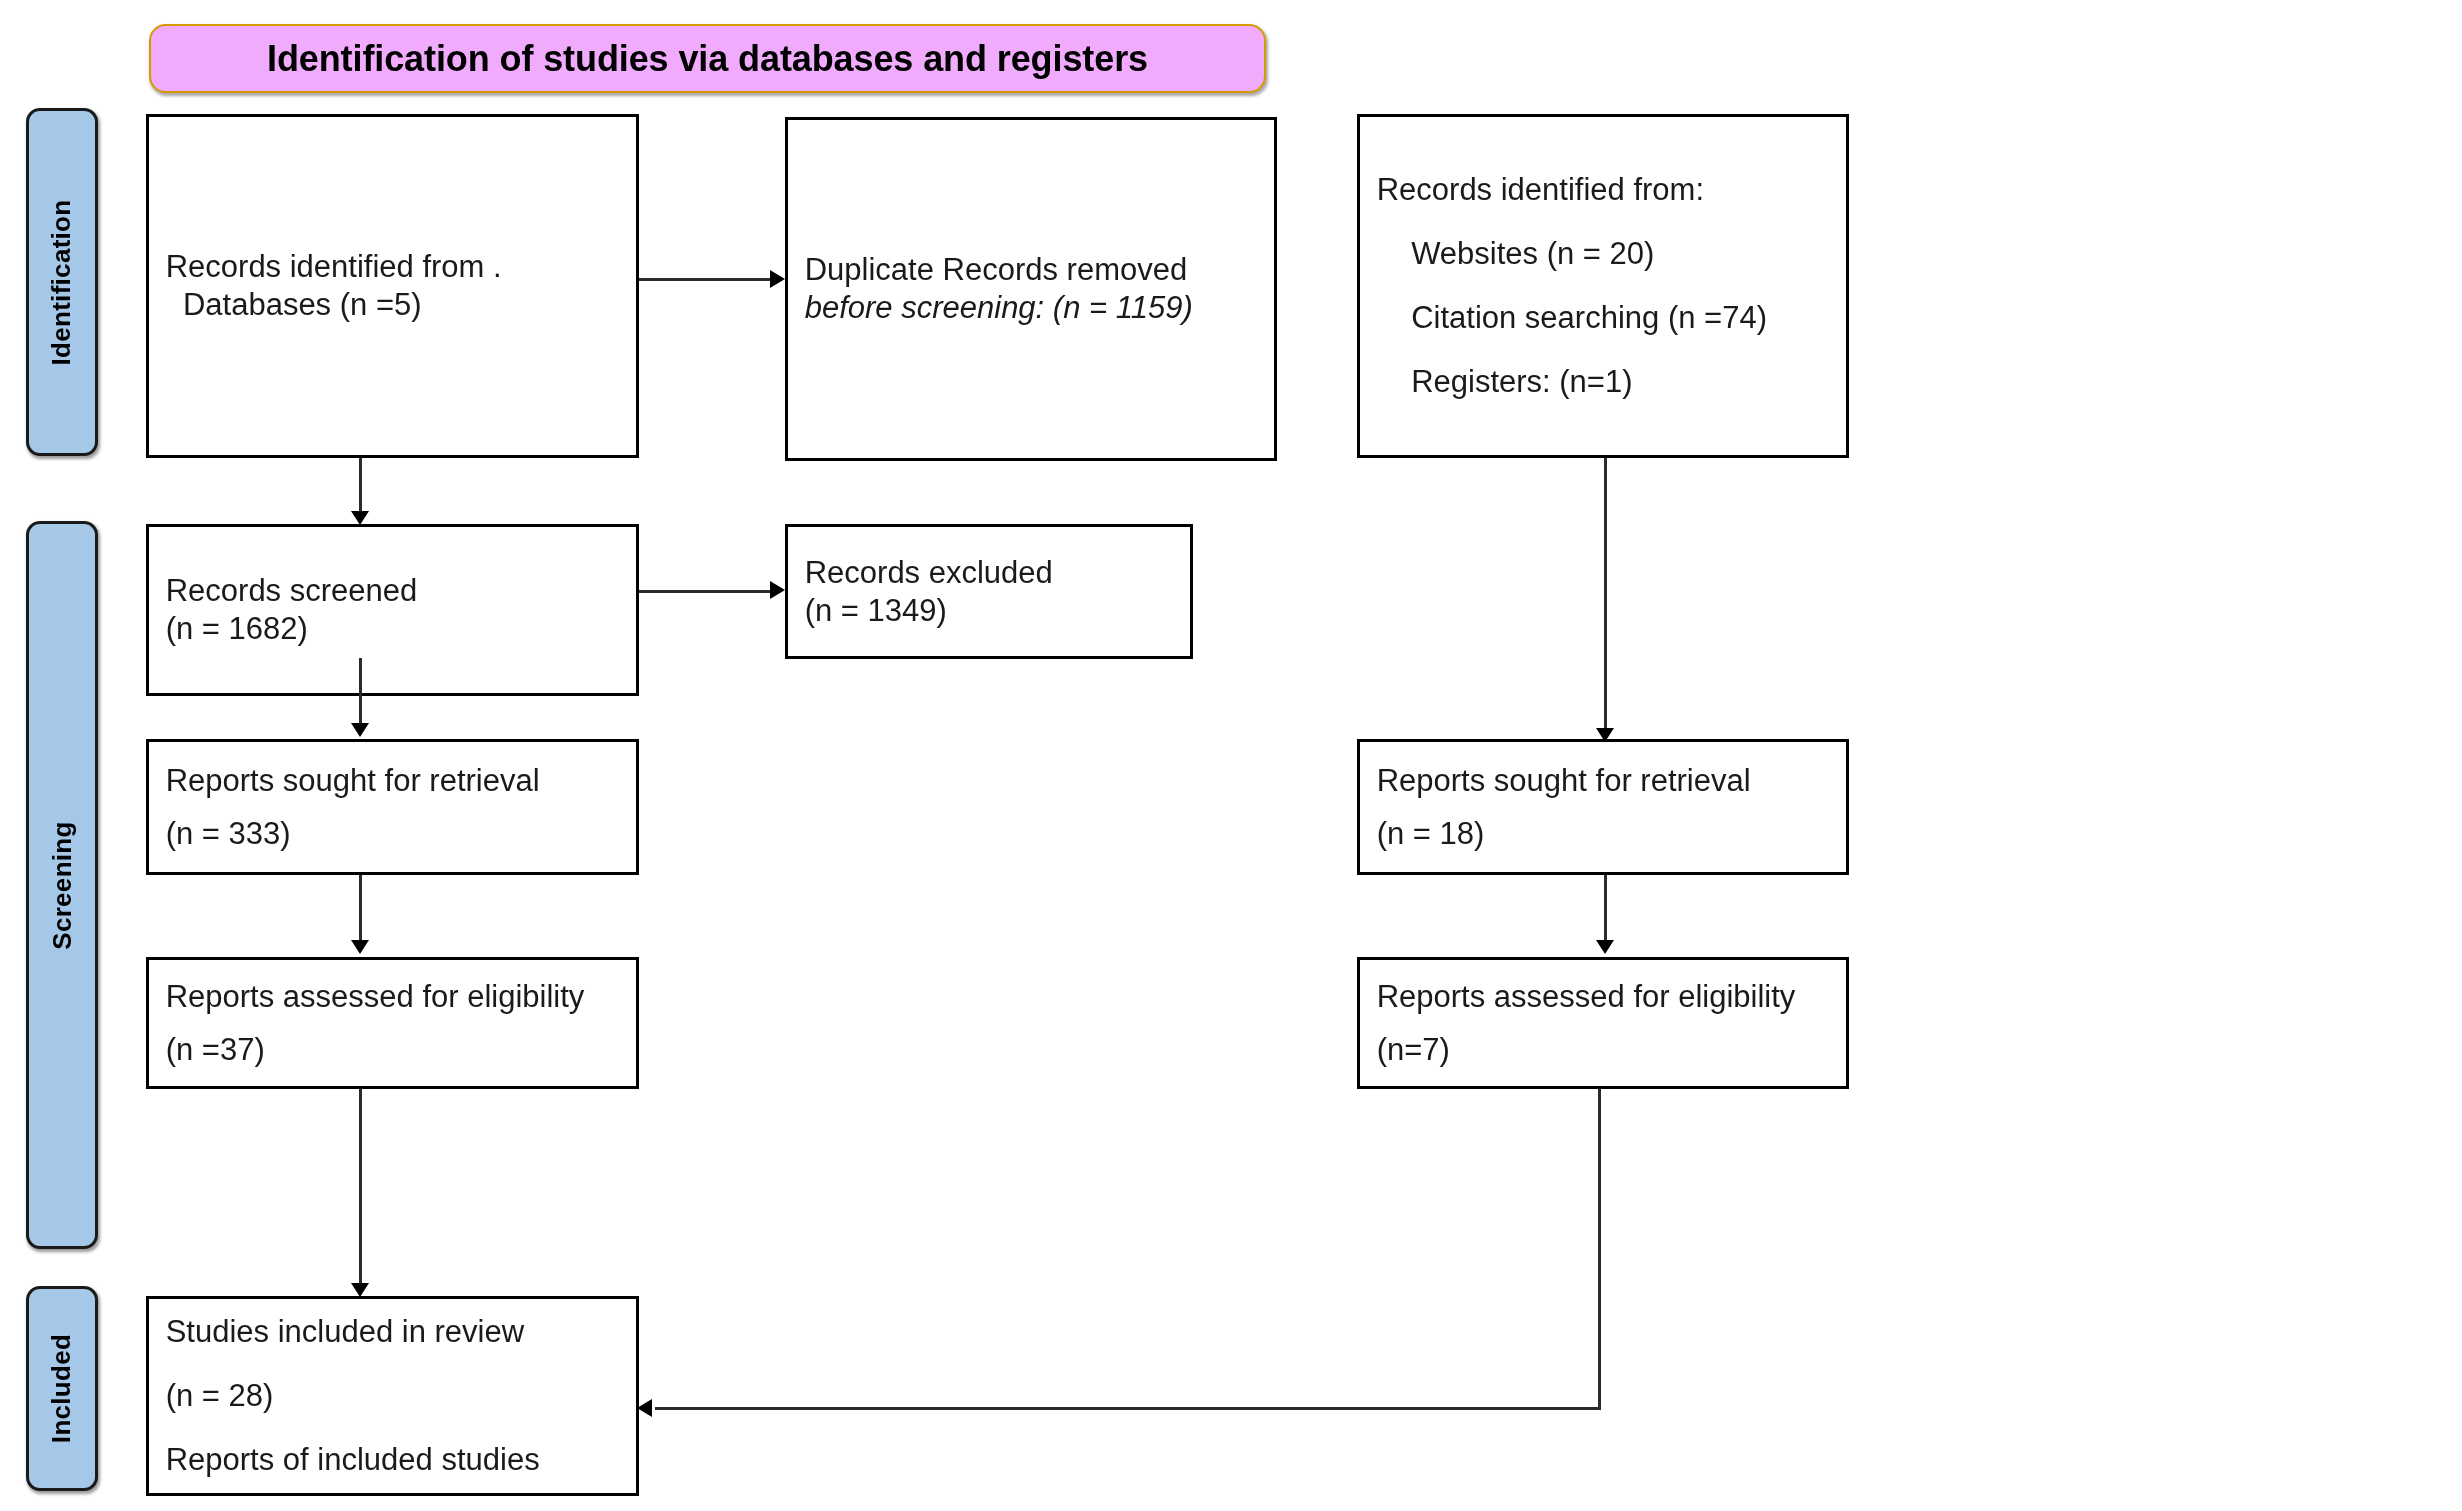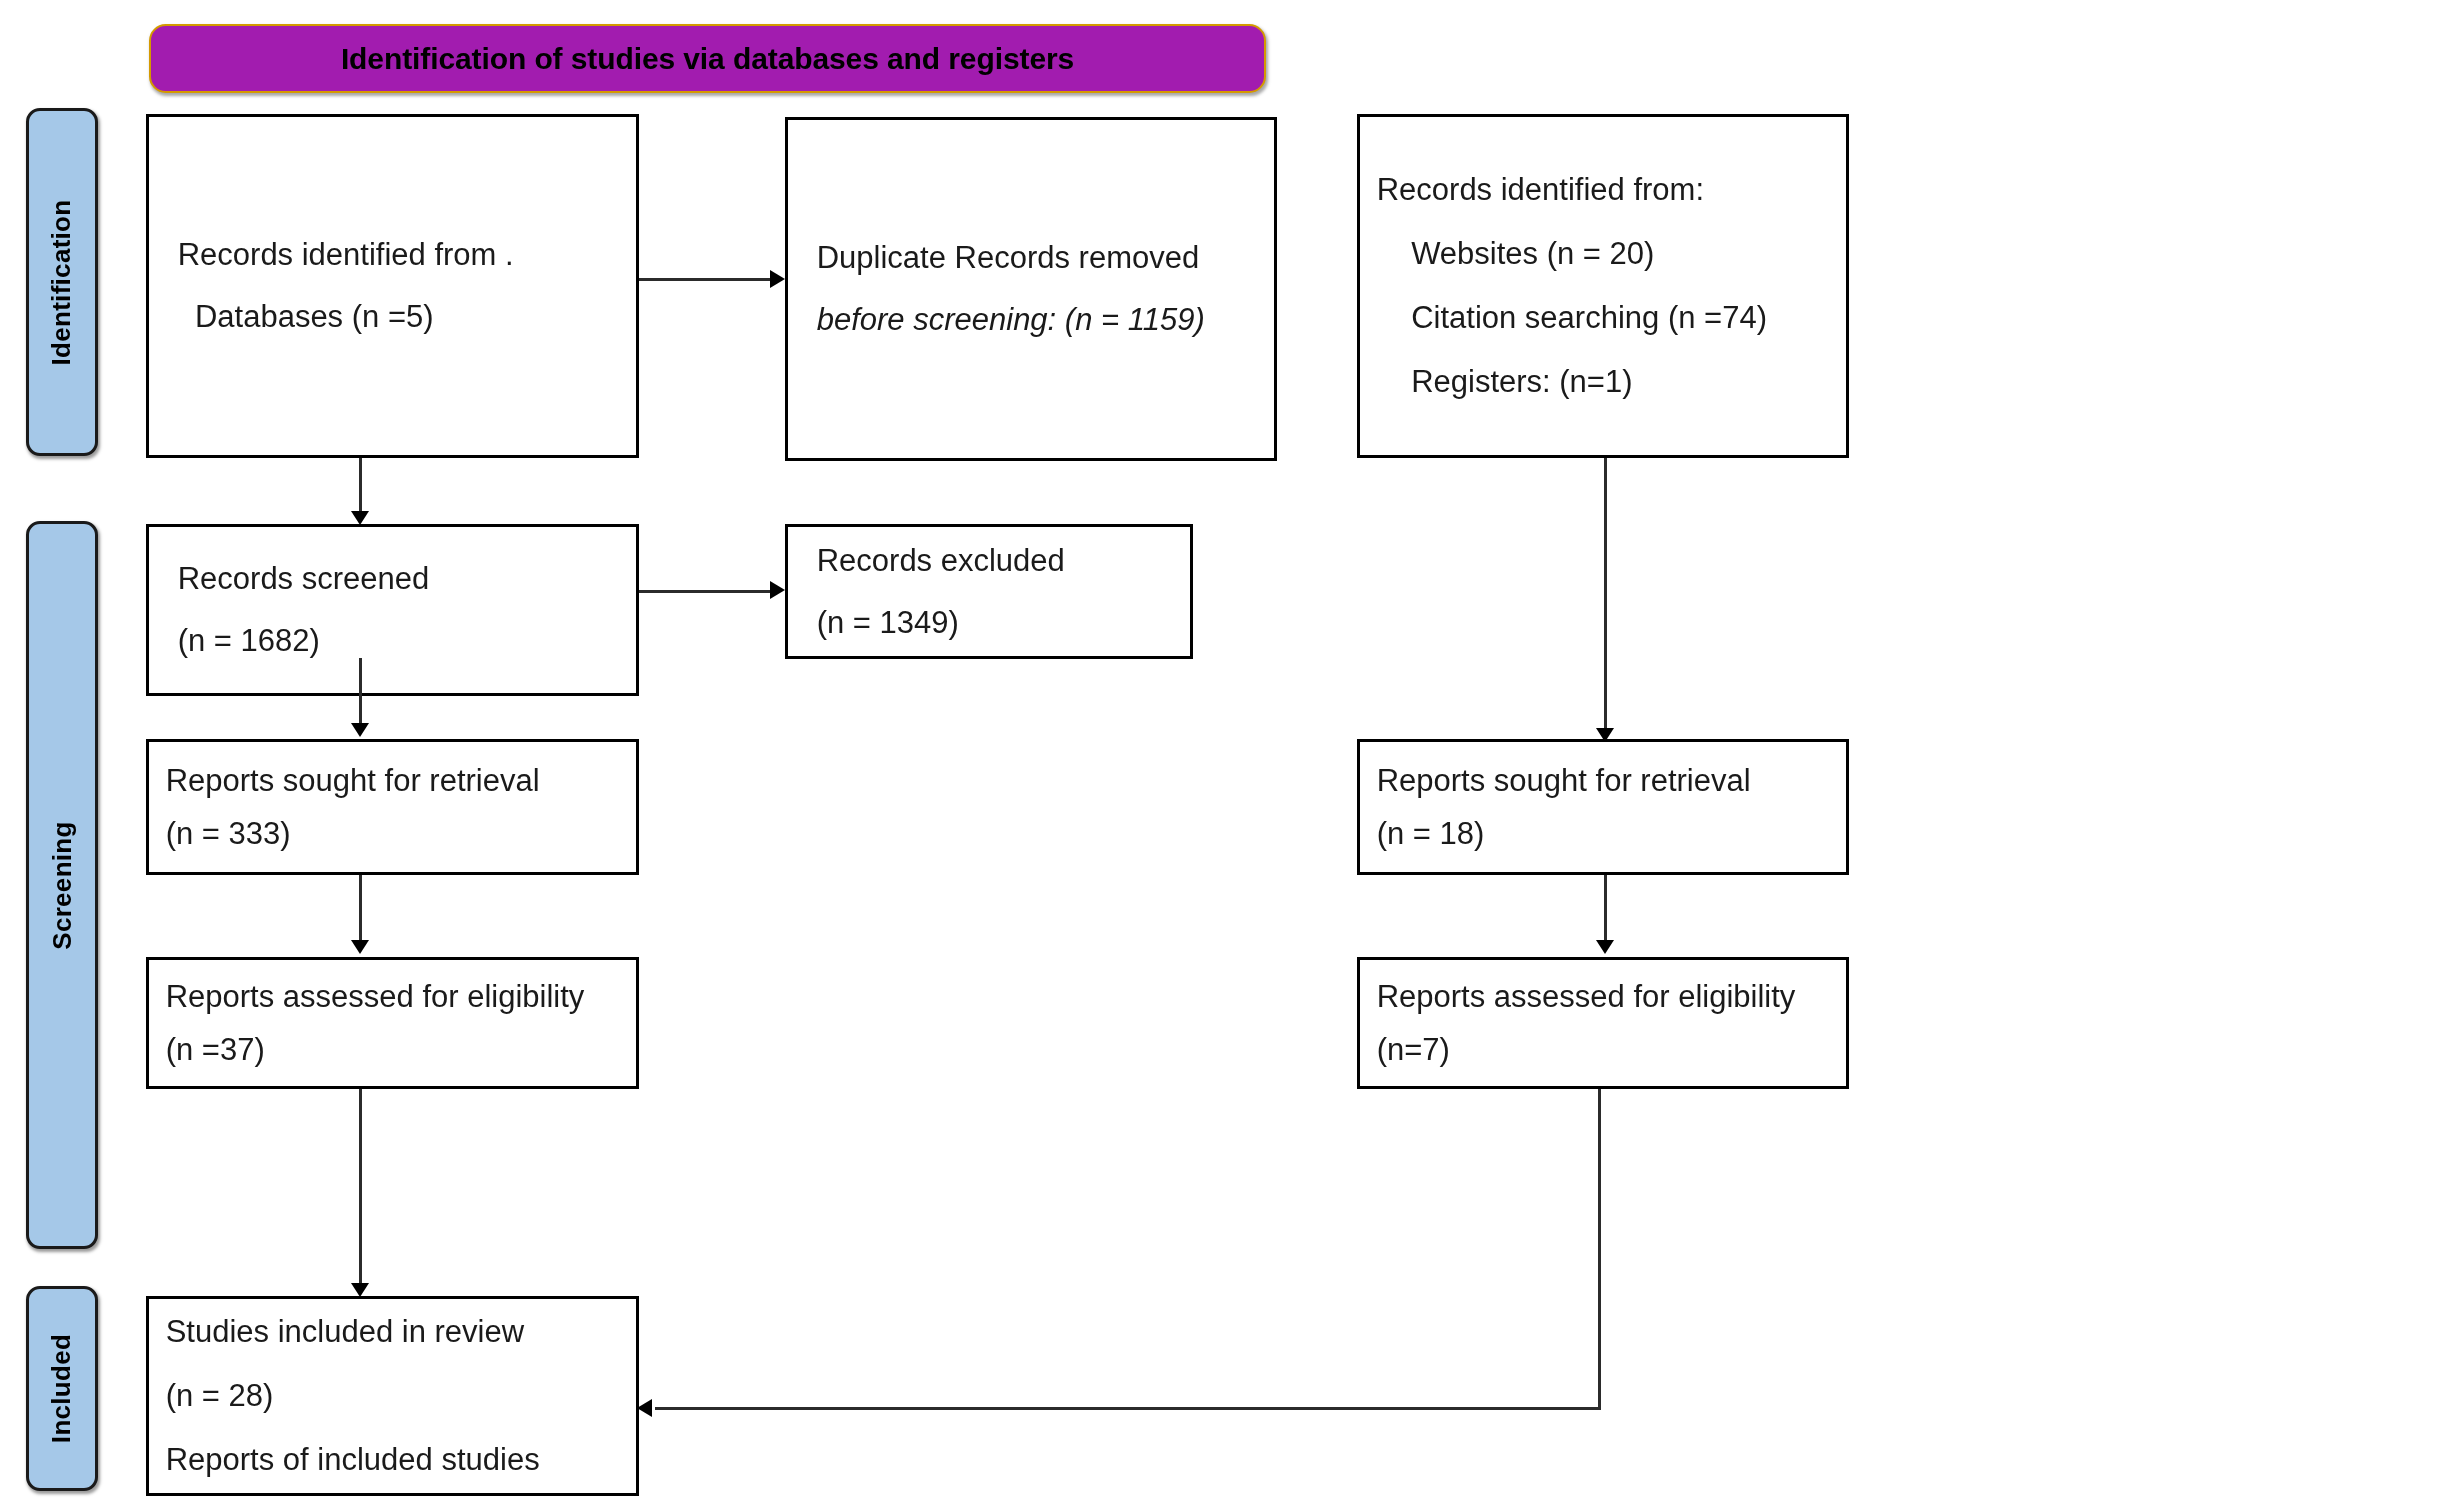--- a/index.html
+++ b/index.html
@@ -13,30 +13,30 @@
     width: 2462px;
     height: 1511px;
     background: #ffffff;
     font-family: "Liberation Sans", sans-serif;
     overflow: hidden;
   }
 
   
   .banner {
     position: absolute;
-    background: #a21caf;
+    background: #f0abfc;
     border: 2.6px solid #D49A00;
     border-radius: 16.7px;
     box-shadow: 1.9px 2.6px 3.2px rgba(0,0,0,0.35);
     display: flex;
     align-items: center;
     justify-content: center;
     color: #000000;
     font-weight: bold;
-    font-size: 30px;
+    font-size: 36px;
     letter-spacing: -0.1px;
     text-align: center;
     box-sizing: border-box;
   }
 
   
   .stage {
     position: absolute;
     background: #A5C8E8;
     border: 3.9px solid #1A1A1A;
@@ -69,21 +69,21 @@
   }
   .node .ln {
     font-size: 31px;
     color: #1a1a1a;
     line-height: 1.22;
     white-space: pre;
   }
   .node .ln.ital { font-style: italic; }
   .node.sp .ln { margin: 7.7px 0; }
   .node.sp2 .ln { margin: 13px 0; }
-  .node.tight .ln { margin: 12px; }
+  .node.tight .ln { margin: 0; }
 
   
   .vline {
     position: absolute;
     width: 2.6px;
     background: #2b2b2b;
   }
   .hline {
     position: absolute;
     height: 2.6px;

